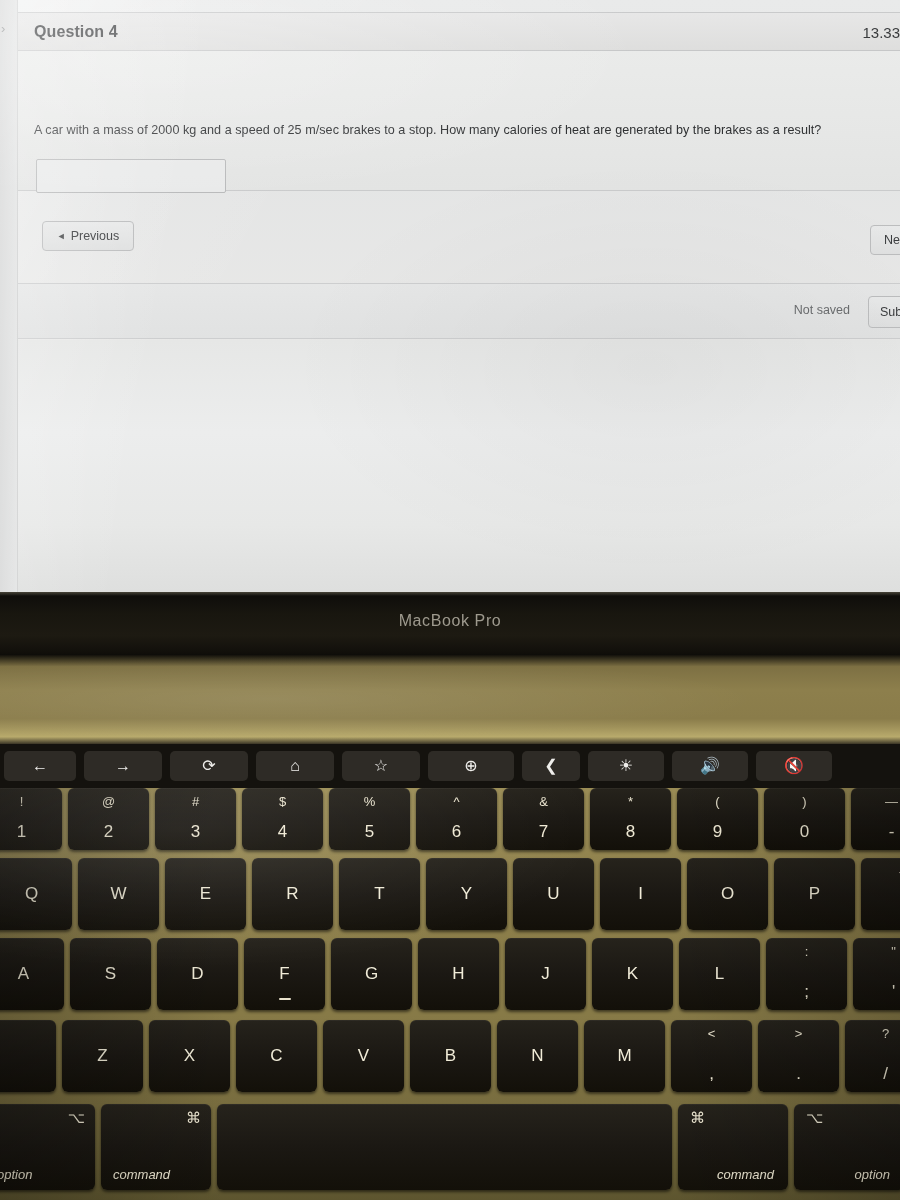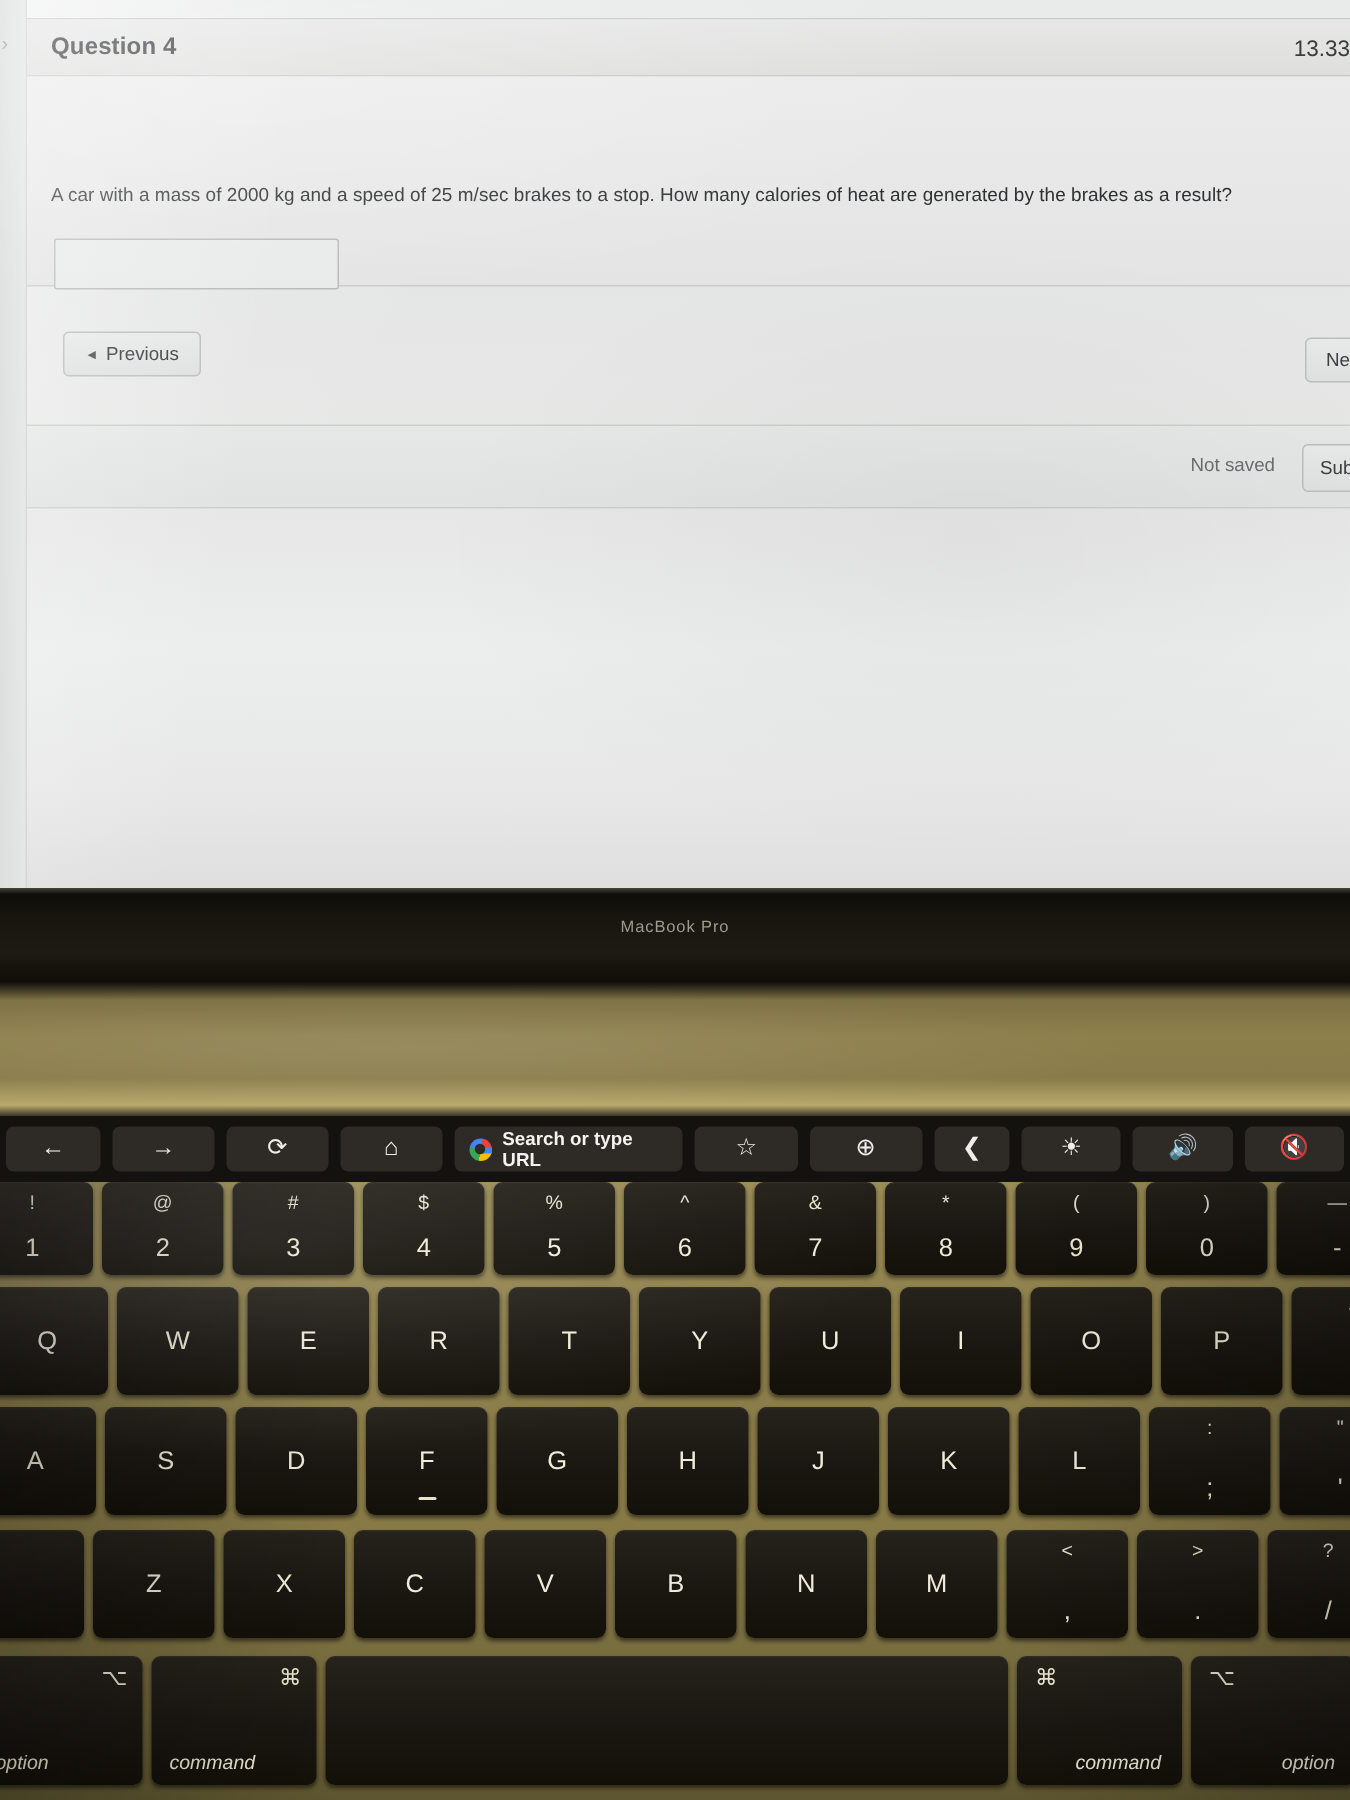--- a/index.html
+++ b/index.html
@@ -124,21 +124,21 @@
   #bezel {
     position: absolute; left: 0; top: 592px; width: 900px; height: 62px;
     background: linear-gradient(180deg,#0d0c0a 0%, #18160f 35%, #1d1a12 70%, #100e0a 100%);
   }
   #bezel::before {
     content: ""; position: absolute; left: 0; top: 0; width: 900px; height: 4px;
     background: linear-gradient(180deg, rgba(120,115,95,.55), rgba(0,0,0,0));
   }
   .macbook-label {
     position: absolute; left: 0; top: 20px; width: 900px;
-    text-align: center; font-size: 11px; color: #9e9a8e;
+    text-align: center; font-size: 16px; color: #9e9a8e;
     letter-spacing: .6px;
   }
 
   
   #deck {
     position: absolute; left: 0; top: 654px; width: 900px; height: 90px;
     background: linear-gradient(180deg,#0a0907 0%, #7d7043 14%, #8d7f4c 40%, #8a7c4a 72%, #b8aa6c 92%, #3a3526 100%);
   }
   #deck::after {
     content: ""; position: absolute; inset: 0;
@@ -299,24 +299,20 @@
     </div>
     <div class="tb-key" style="width: 78px;">
       <span class="tb-icon">→</span>
     </div>
     <div class="tb-key" style="width: 78px;">
       <span class="tb-icon">⟳</span>
     </div>
     <div class="tb-key" style="width: 78px;">
       <span class="tb-icon">⌂</span>
     </div>
-    <div class="tb-key tb-search" style="width: 172px;">
-      <span class="g-logo"></span>
-      <span>Search or type URL</span>
-    </div>
     <div class="tb-key" style="width: 78px;">
       <span class="tb-icon">☆</span>
     </div>
     <div class="tb-key" style="width: 86px;">
       <span class="tb-icon">⊕</span>
     </div>
     <div class="tb-key" style="width: 58px;">
       <span class="tb-icon">❮</span>
     </div>
     <div class="tb-key" style="width: 76px;">

